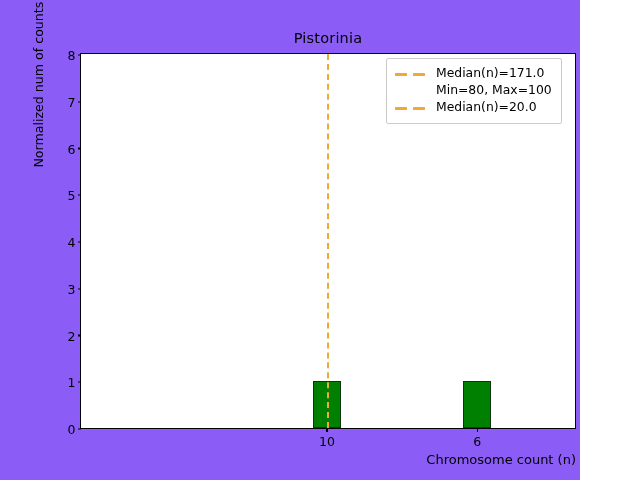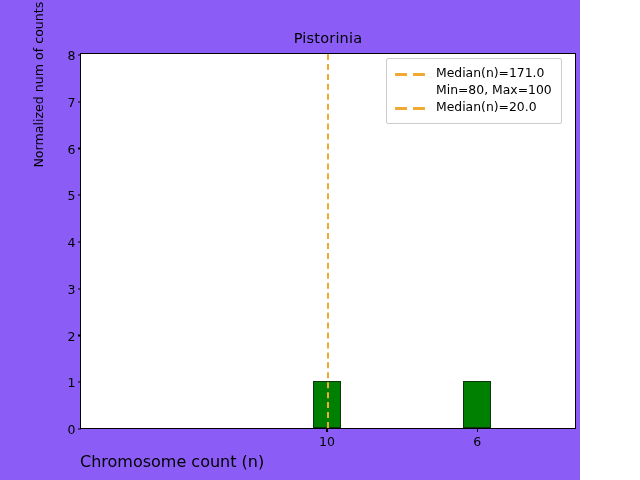--- a/index.html
+++ b/index.html
@@ -102,22 +102,22 @@
   .xtick .xtick-label {
     font-size: 12.5px;
     margin-top: 2px;
     color: #000000;
   }
   #xlabel {
     position: absolute;
     left: 80px;
     top: 452px;
     width: 496px;
-    text-align: left;
-    font-size: 16px;
+    text-align: right;
+    font-size: 13px;
     color: #000000;
   }
 
   
   .bar {
     position: absolute;
     bottom: 0;
     box-sizing: border-box;
     border: 1.3px solid #0d360d;
   }

